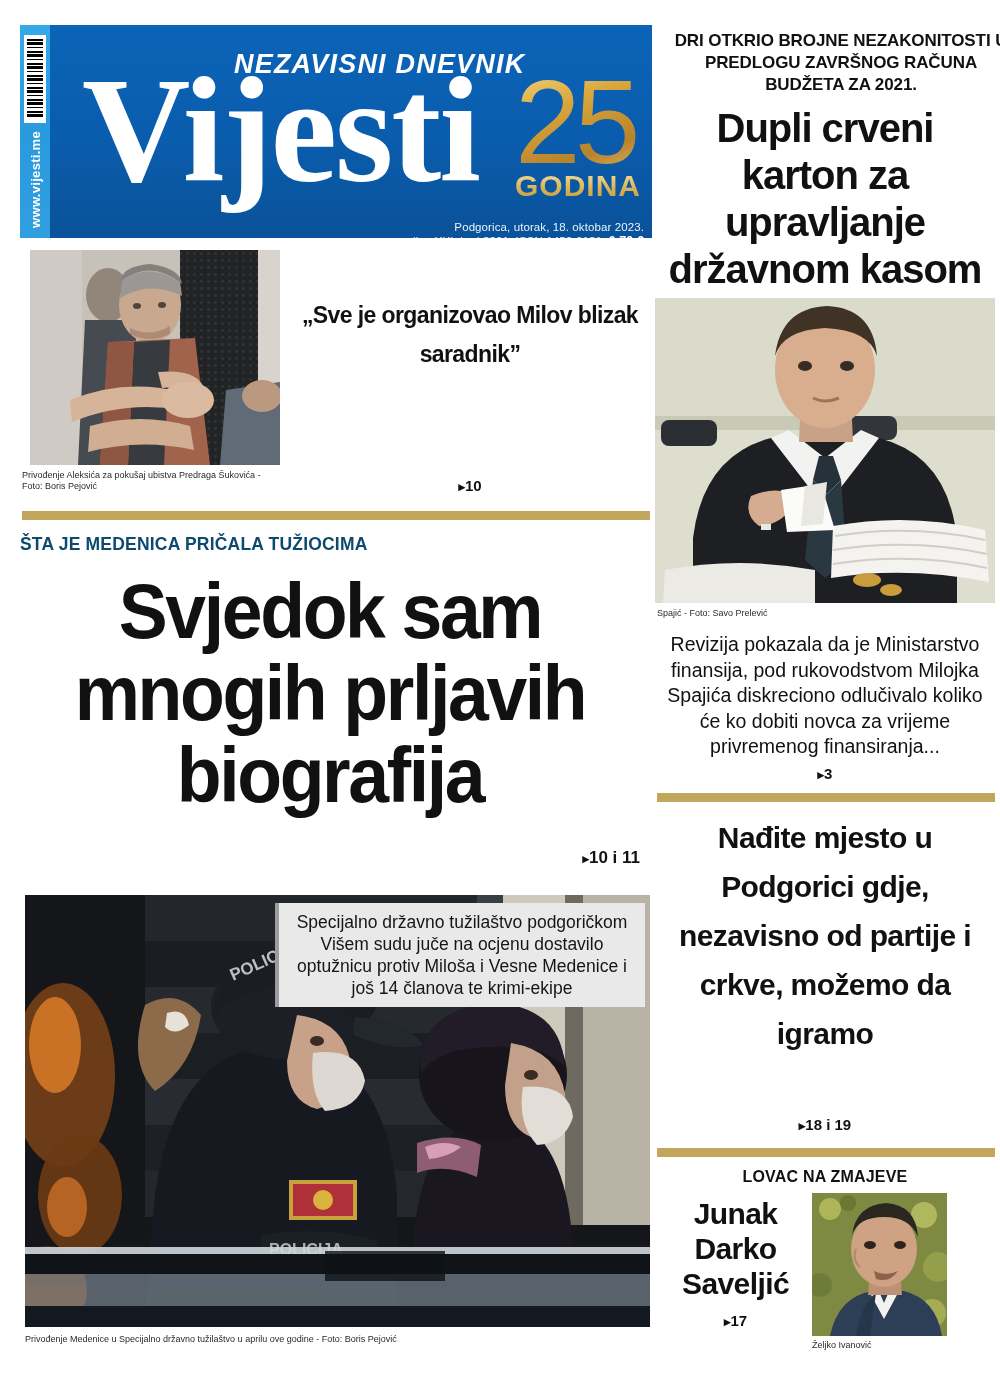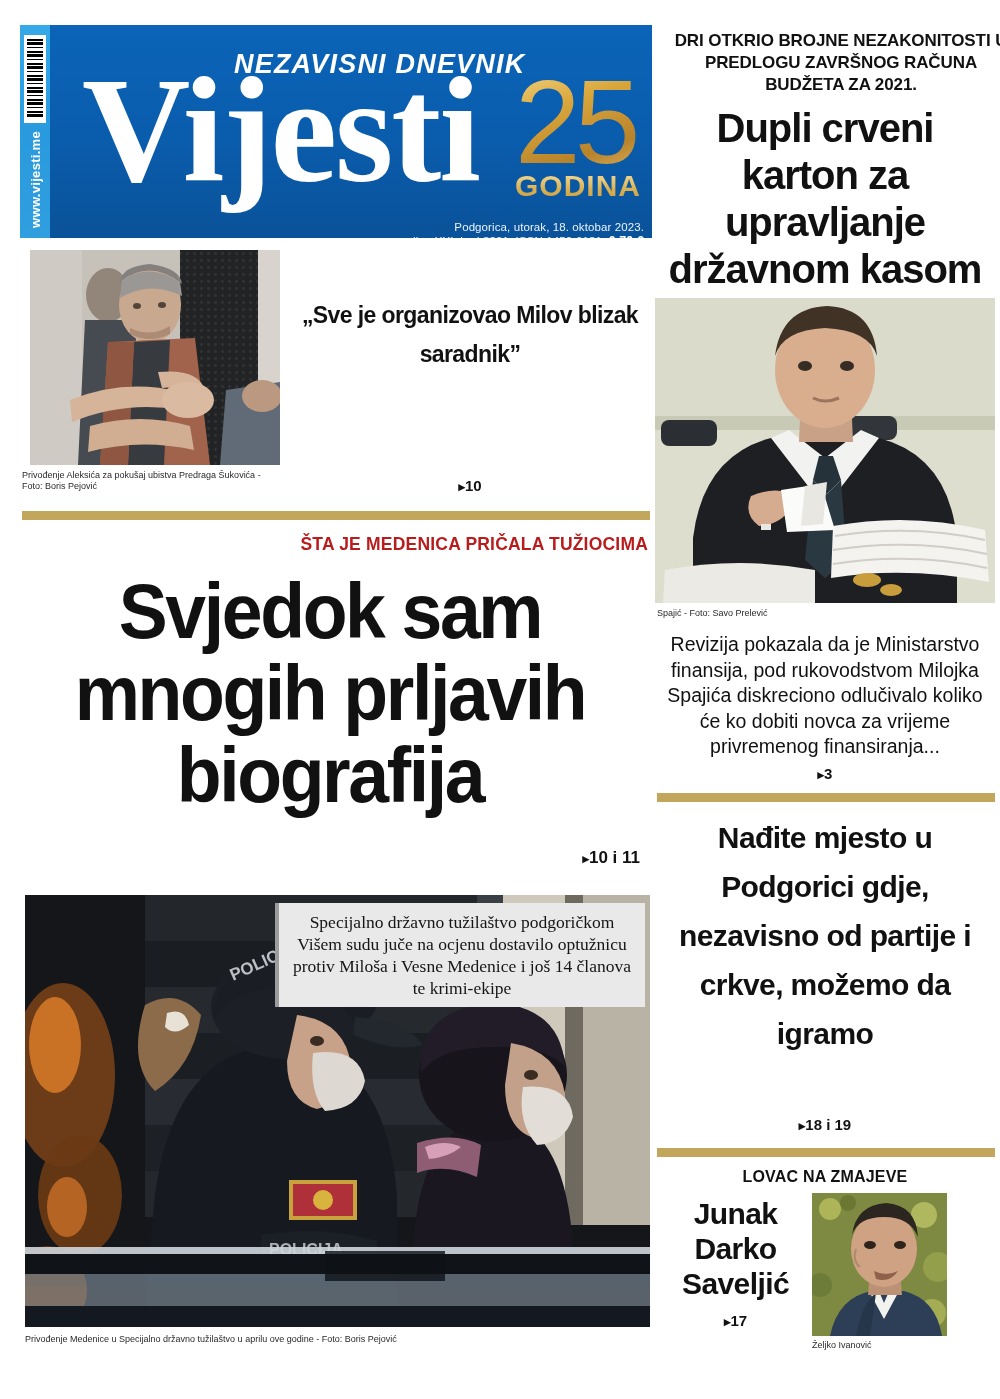--- a/index.html
+++ b/index.html
@@ -85,22 +85,22 @@
   .caption {
     font-size:9px; line-height:11px; color:#2a2a2a;
   }
   .lead-caption { position:absolute; left:22px; top:470px; width:260px; }
 
   .gold-rule {
     position:absolute; background:#c2a65b; height:9px;
   }
 
   .kicker {
-    position:absolute; text-align:right; font-weight:bold;
-    font-size:17.5px; letter-spacing:0.2px; color:#b91c1c;
+    position:absolute; text-align:left; font-weight:bold;
+    font-size:17.5px; letter-spacing:0.2px; color:#0c4a6e;
   }
   .main-headline {
     position:absolute; left:20px; top:570px; width:620px;
     text-align:center; font-weight:bold; font-size:78px; line-height:82px;
     letter-spacing:-2.5px;
     font-family:"Liberation Sans", sans-serif;
     transform: scaleX(0.94); transform-origin: center top;
   }
   .main-page {
     position:absolute; left:500px; top:848px; width:140px;
@@ -112,21 +112,20 @@
     overflow:hidden; background:#0e0f12;
   }
   .overlay-box {
     position:absolute; left:275px; top:903px; width:370px; height:104px;
     background:#e9e9e9; border-left:4px solid #9c9c9c;
     display:flex; align-items:center; justify-content:center;
   }
   .overlay-text {
     font-size:17.5px; line-height:22px; text-align:center; color:#151515;
     padding:0 8px;
-    font-family:Liberation Serif, serif;
   }
   .medenica-caption { position:absolute; left:25px; top:1334px; width:620px; }
 
   
   .r-kicker {
     position:absolute; left:655px; top:30px; width:340px;
     text-align:center; font-weight:bold; font-size:17px; line-height:22px;
     letter-spacing:-0.1px;
     margin-left:16px;
   }

